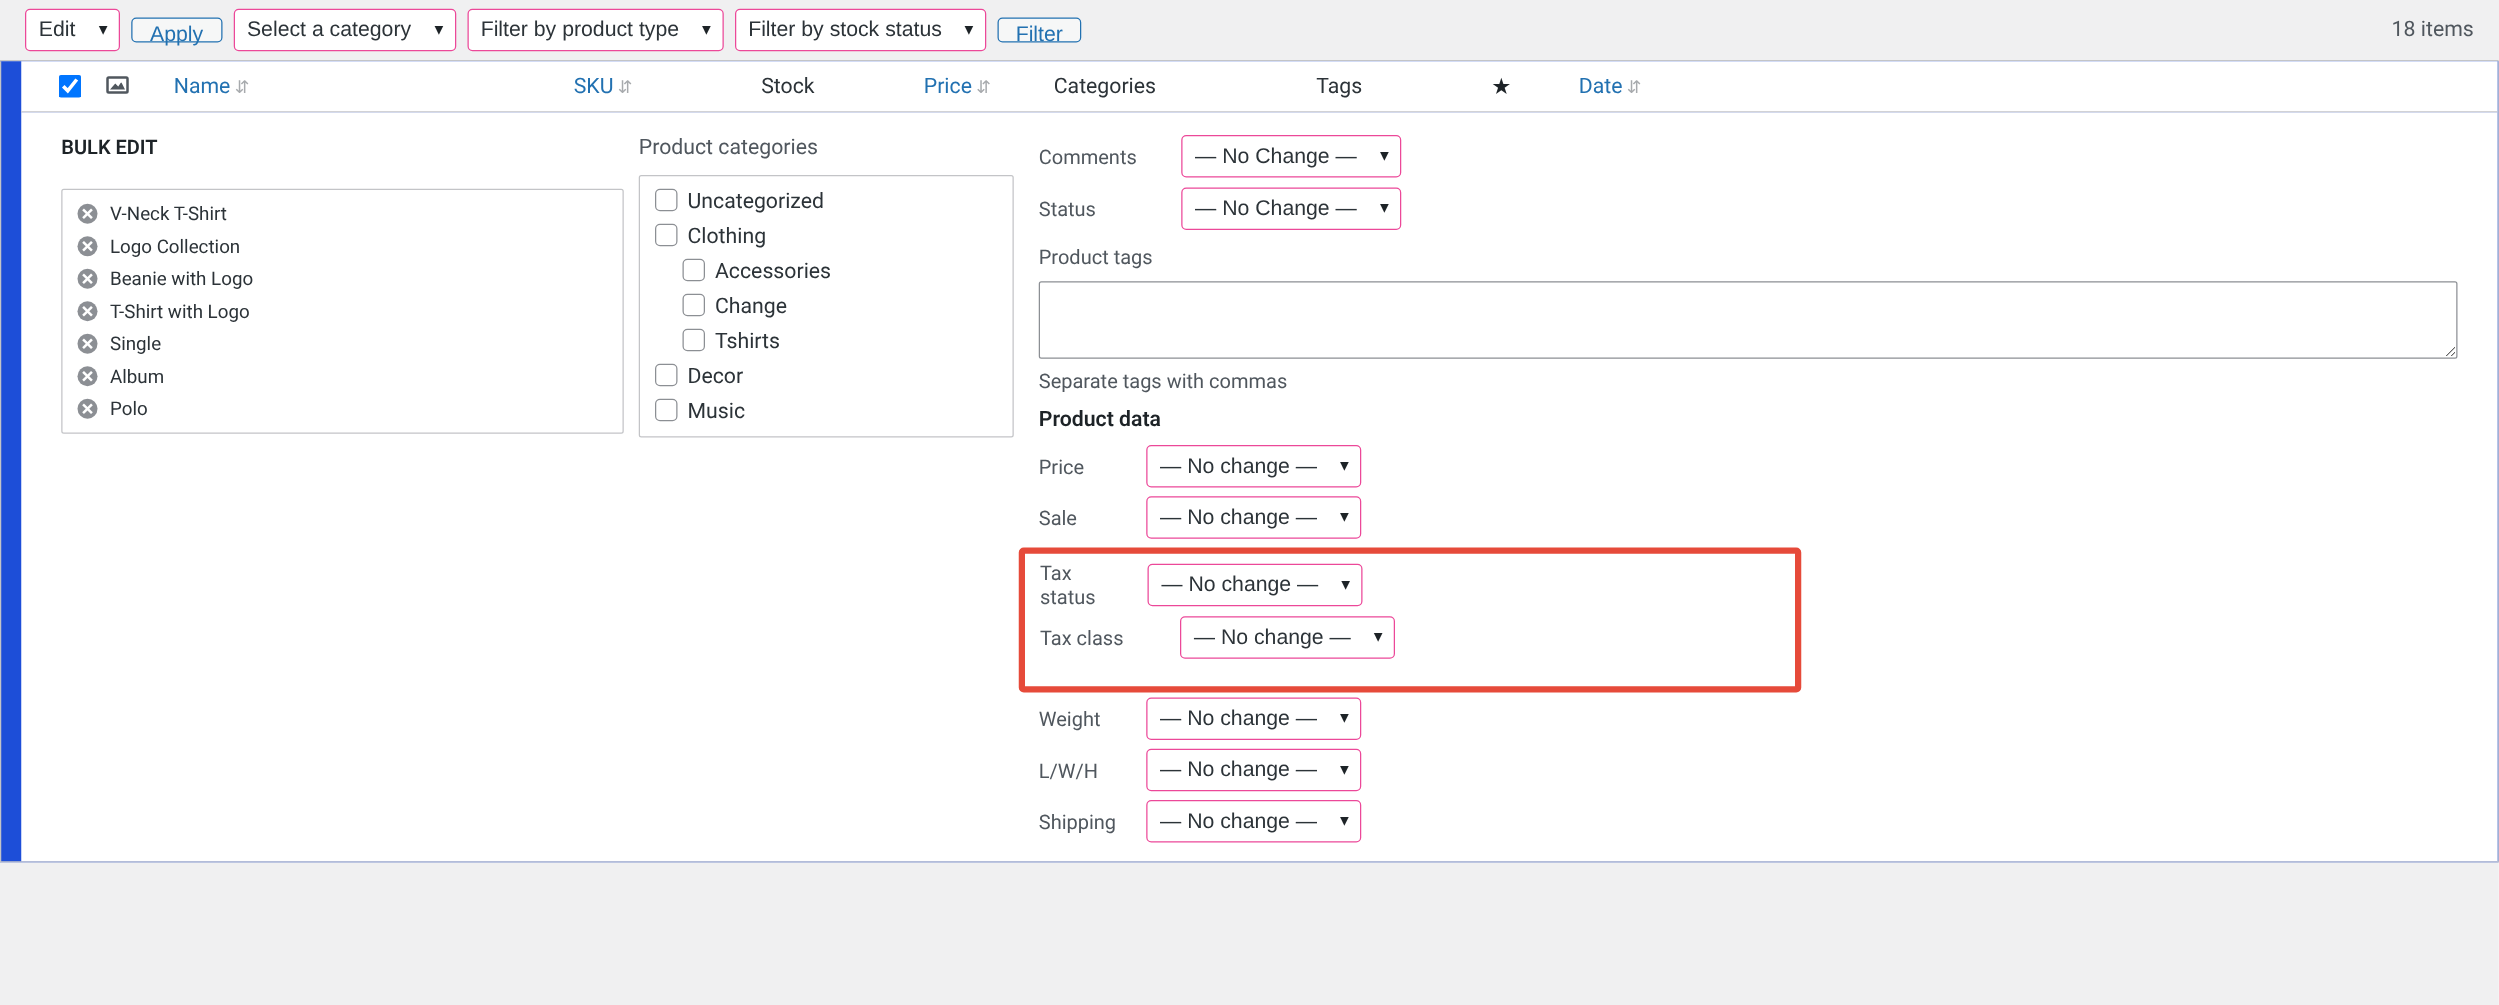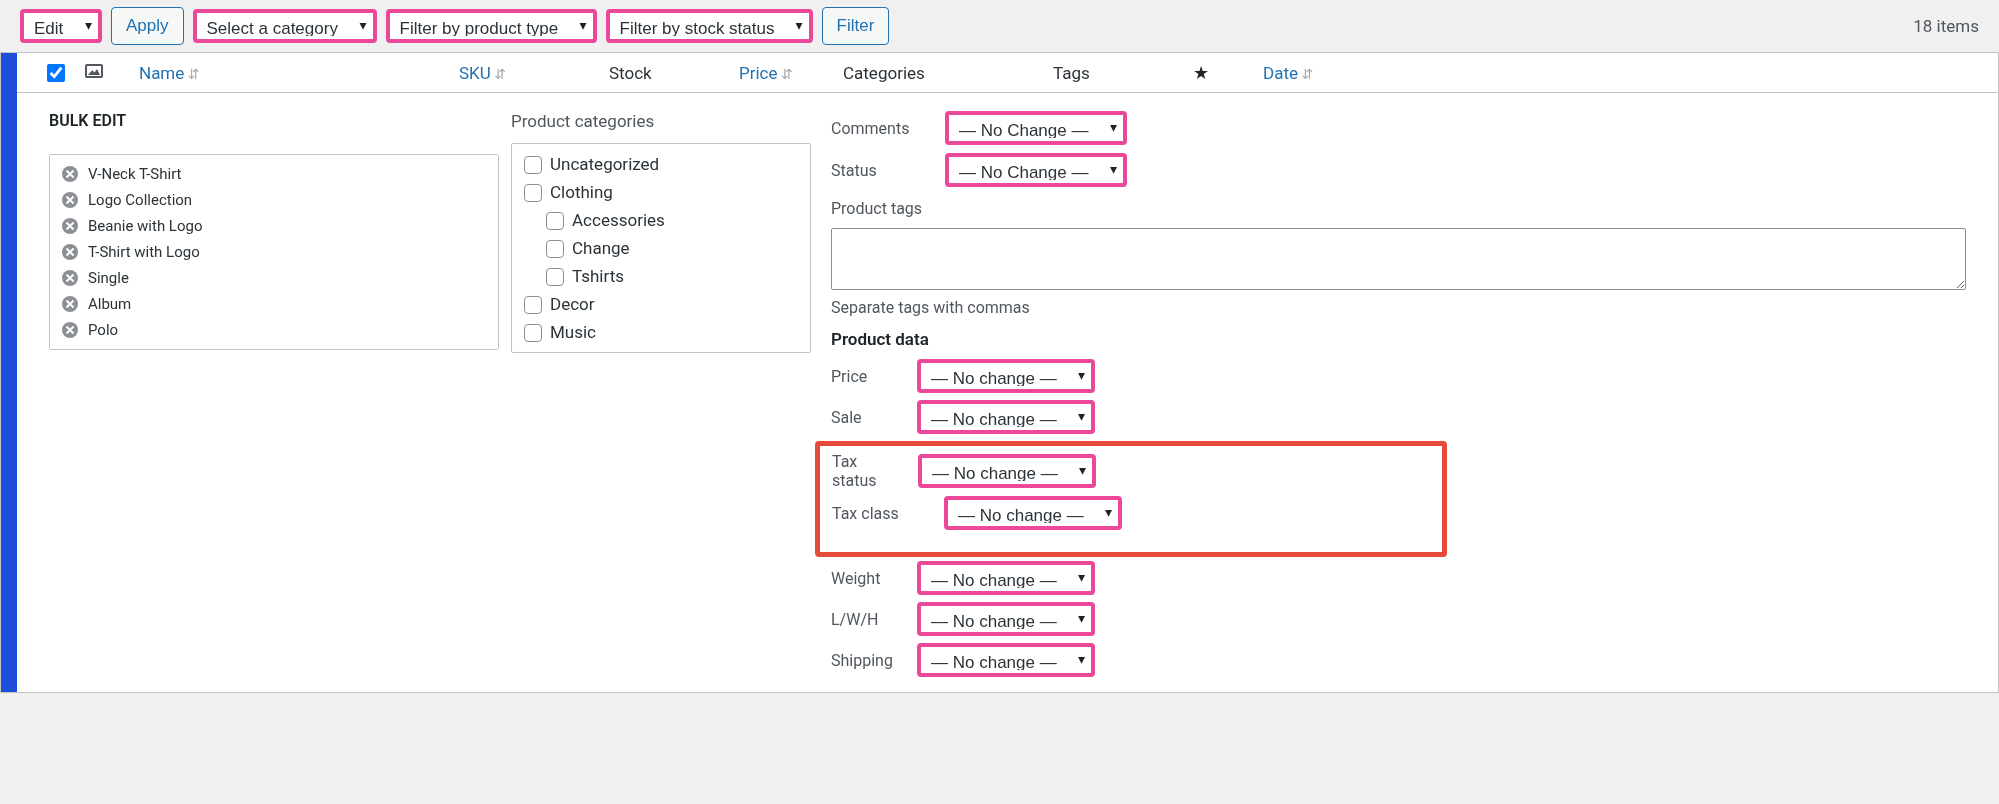--- a/index.html
+++ b/index.html
@@ -14,21 +14,21 @@
     display: flex;
     align-items: center;
     padding: 7px 20px 7px 20px;
     background: #f0f0f1;
     border-bottom: 1px solid #c3c4c7;
   }
   .tablenav .actions { display: flex; gap: 9px; align-items: center; }
   select.native {
     font-size: 17px;
     padding: 3px 34px 3px 10px;
-    border: 4px solid #ec4899;
+    border: 1px solid #ec4899;
     border-radius: 4px;
     background: #fff;
     appearance: none;
     position: relative;
     color:#2c3338;
     height: 34px;
     line-height: 1.5;
   }
   .select-wrap { position: relative; display: inline-block; }
   .select-wrap::after {
@@ -42,21 +42,21 @@
     font-size: 14px;
   }
   .button {
     font-size: 17px;
     padding: 3px 14px;
     border: 1px solid #2271b1;
     background: #f6f7f7;
     color: #2271b1;
     border-radius: 4px;
     cursor: pointer;
-    height: 38px;
+    height: 20px;
   }
   .item-count {
     margin-left: auto;
     color: #50575e;
     font-size: 17px;
   }
   .table-wrap { background:#1d4ed8; border:1px solid #c3c4c7; border-top:none; margin: 0 ; padding-left: 16px; }
   .thead {
     display: grid;
     grid-template-columns: 58px 54px 320px 150px 130px 104px 210px 140px 70px 100px;
@@ -82,21 +82,21 @@
     background:#fff;
   }
   .col1 .bulk-title{ font-weight:600; text-transform:uppercase; font-size:16px; color:#1d2327; margin-bottom:24px;}
   .product-list{ border:1px solid #c3c4c7; border-radius:2px; padding:6px 0;}
   .product-list .pitem{ display:flex; align-items:center; gap:10px; padding:4px 12px; font-size:15px; color:#2c3338;}
   .rem-ico{ width:16px; height:16px; border-radius:50%; background:#8c8f94; position:relative; display:inline-block; cursor:pointer;}
   .rem-ico::before,.rem-ico::after{content:"";position:absolute;left:3px;right:3px;top:7px;height:2px;background:#fff;}
   .rem-ico::before{transform:rotate(45deg);} .rem-ico::after{transform:rotate(-45deg);}
   .col2 .cat-title{ font-size:17px; color:#50575e; margin-bottom:12px;}
   .cat-list{ border:1px solid #c3c4c7; border-radius:2px; padding:6px 12px;}
-  .cat-item{ display:flex; align-items:flex-end; gap:8px; padding:4px 0; font-size:17px; color:#2c3338;}
+  .cat-item{ display:flex; align-items:flex-start; gap:8px; padding:4px 0; font-size:17px; color:#2c3338;}
   .cat-item.child1{ padding-left:22px;}
   .cb{ width:18px; height:18px; border:1px solid #8c8f94; border-radius:4px; display:inline-block; background:#fff; cursor:pointer; flex-shrink:0;}
   .field-row{ display:flex; align-items:center; gap:14px; margin-bottom:8px;}
   .field-row label{ width:74px; font-size:16px; color:#50575e; flex-shrink:0;}
   .field-row.w2 label{ width:100px;}
   textarea.ta{ width:100%; height:62px; border:1px solid #8c8f94; border-radius:2px; resize:both; font-size:16px; padding:6px;}
   .hint{ font-size:16px; color:#50575e; margin:4px 0 12px 0;}
   .section-h{ font-weight:600; font-size:17px; color:#1d2327; margin:10px 0;}
   .pd .field-row{ margin-bottom:7px;}
   .pd label{ width:72px; font-size:16px; color:#50575e;}

